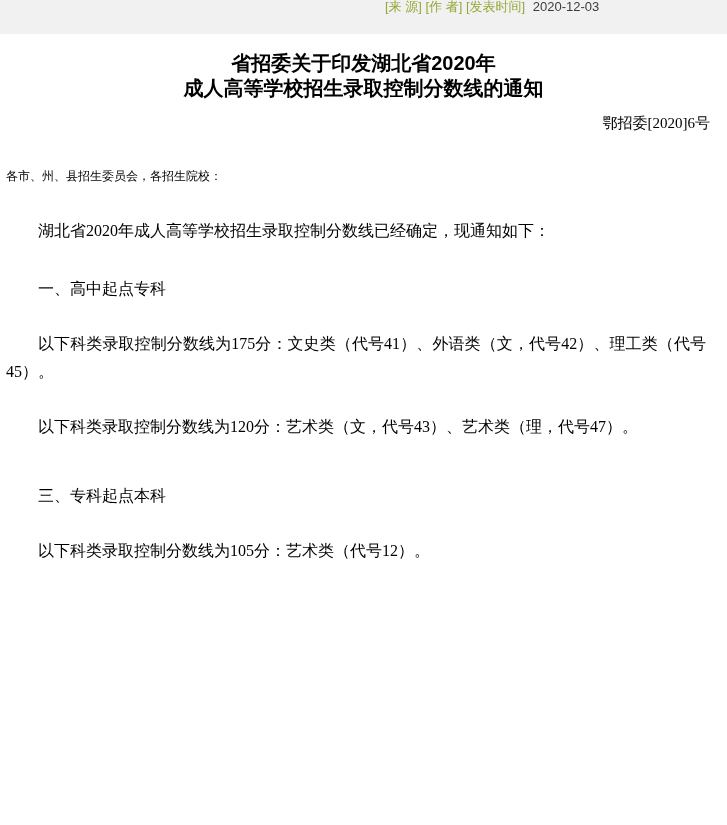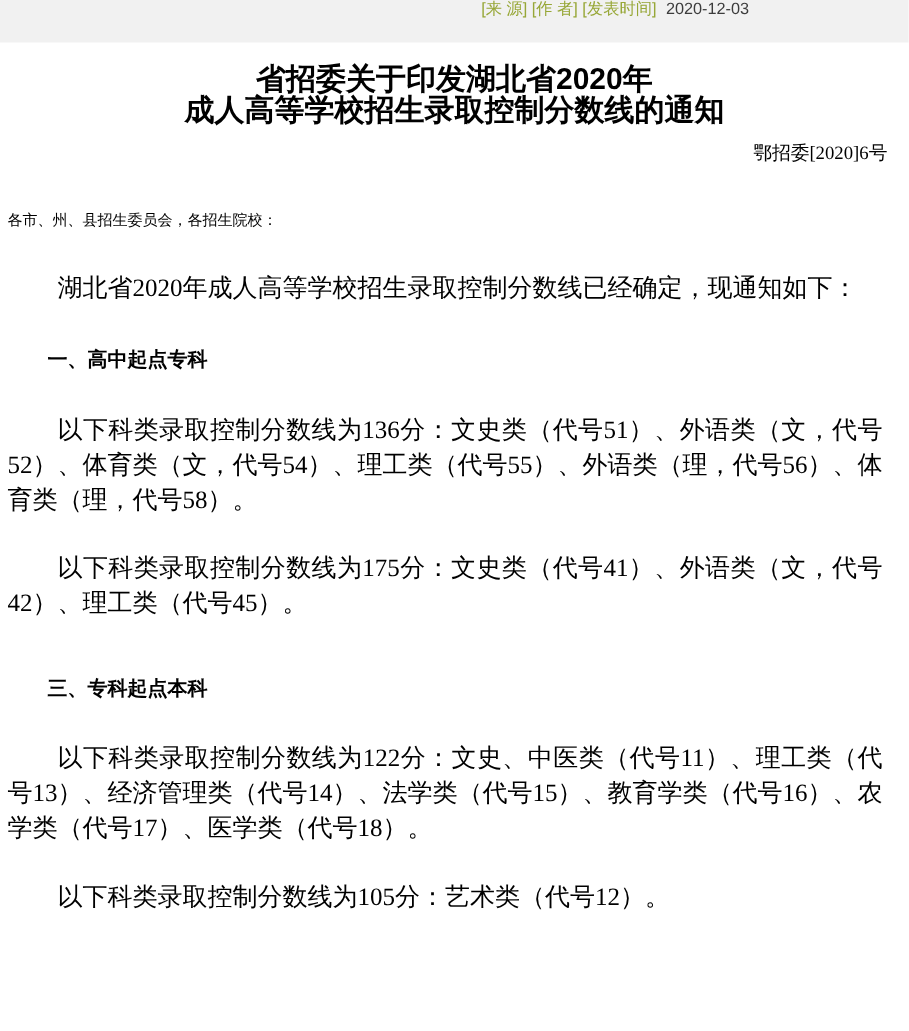--- a/index.html
+++ b/index.html
@@ -28,50 +28,50 @@
     white-space: nowrap;
     font-family: "Liberation Sans", "DejaVu Sans", sans-serif;
   }
   .meta-labels { color: #97a737; }
   .meta-date { color: #3c3c3c; margin-left: 4px; }
   .doc { width: 727px; }
   .title {
     margin: 17px 0 0;
     text-align: center;
     font-family: "Liberation Sans", "DejaVu Sans", sans-serif;
-    font-size: 24px;
+    font-size: 20px;
     font-weight: bold;
     line-height: 25px;
     color: #000000;
   }
   .title-line { display: block; }
   .doc-number {
     margin-top: 13px;
     text-align: right;
     padding-right: 17px;
     font-size: 15px;
     line-height: 18px;
   }
   .salutation {
     margin: 30px 21px 0 6px;
     font-size: 12px;
     line-height: 28px;
   }
   .para {
     margin: 27px 21px 0 6px;
-    font-size: 20px;
+    font-size: 16px;
     line-height: 28px;
     text-indent: 2em;
     text-align: justify;
   }
   .section-heading {
     margin: 30px 21px 0 6px;
     font-family: "Liberation Sans", "DejaVu Sans", sans-serif;
     font-size: 16px;
-    font-weight: bold;
+    font-weight: normal;
     line-height: 28px;
     text-indent: 2em;
   }
   .section-heading.extra-gap { margin-top: 41px; }
 </style>
 </head>
 <body>
 
 <div class="page">
 
@@ -89,22 +89,21 @@
       <span class="title-line">成人高等学校招生录取控制分数线的通知</span>
     </h1>
 
     <div class="doc-number">鄂招委[2020]6号</div>
 
     <p class="salutation">各市、州、县招生委员会，各招生院校：</p>
 
     <p class="para">湖北省2020年成人高等学校招生录取控制分数线已经确定，现通知如下：</p>
 
     <h2 class="section-heading">一、高中起点专科</h2>
-    <p class="para">以下科类录取控制分数线为136分：文史类（代号51）、外语类（文，代号52）、体育类（文，代号54）、理工类（代号55）、外语类（理，代号56）、体育类（理，代号58）。</p>
 
     <p class="para">以下科类录取控制分数线为175分：文史类（代号41）、外语类（文，代号42）、理工类（代号45）。</p>
+    <p class="para">以下科类录取控制分数线为120分：艺术类（文，代号43）、艺术类（理，代号47）。</p>
 
     <h2 class="section-heading extra-gap">三、专科起点本科</h2>
-    <p class="para">以下科类录取控制分数线为122分：文史、中医类（代号11）、理工类（代号13）、经济管理类（代号14）、法学类（代号15）、教育学类（代号16）、农学类（代号17）、医学类（代号18）。</p>
     <p class="para">以下科类录取控制分数线为105分：艺术类（代号12）。</p>
 
   </div>
 </div>
 
 </body></html>

